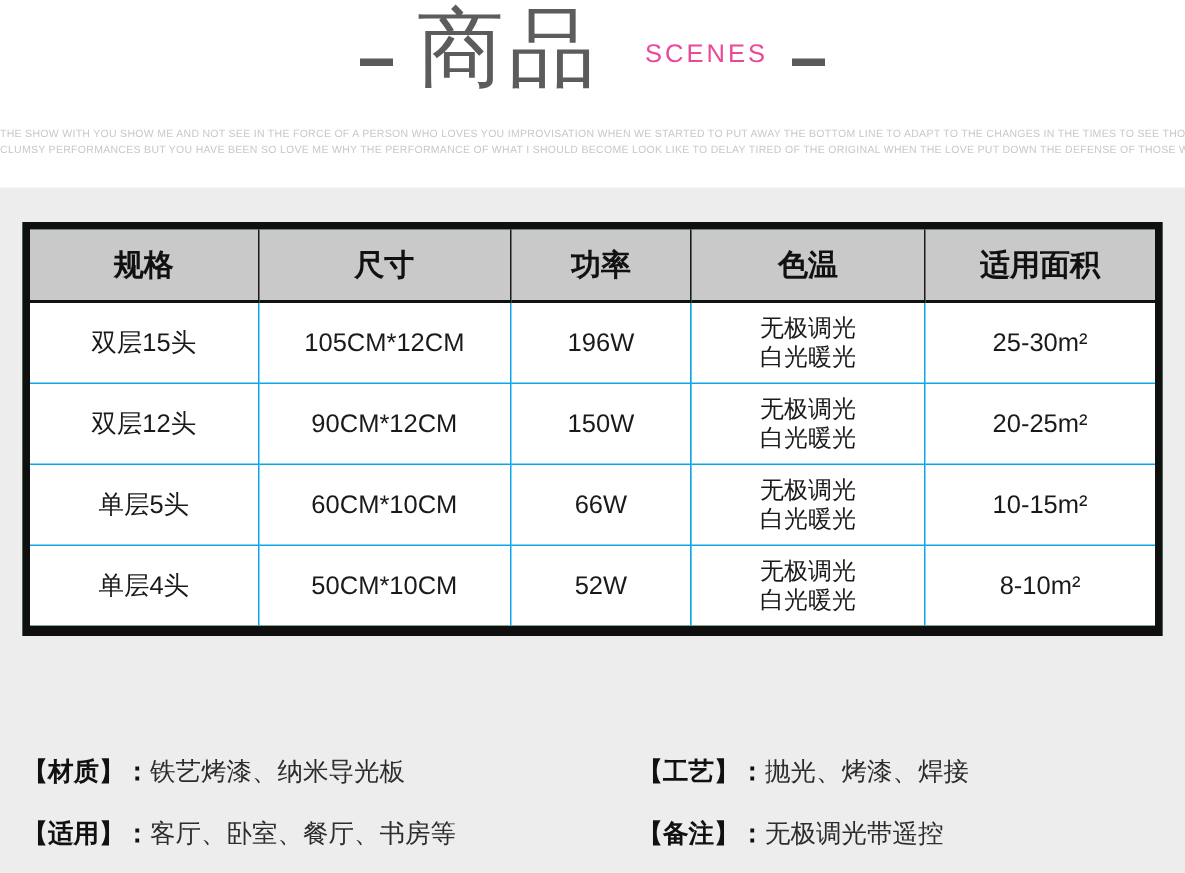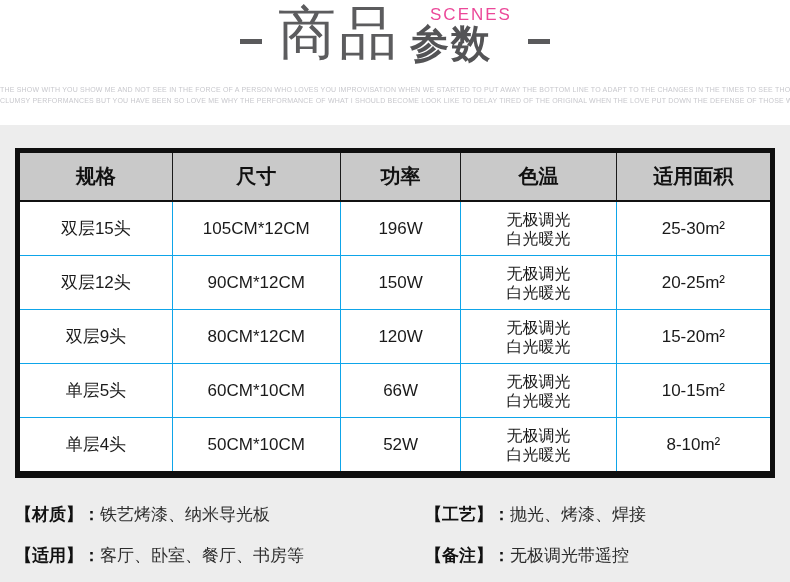--- a/index.html
+++ b/index.html
@@ -114,21 +114,20 @@
 </style>
 </head>
 <body>
 
 <div class="hero">
   <div class="title-row">
     <span class="dash"></span>
     <span class="t-main">商品</span>
     <span class="t-stack">
       <span class="t-en">SCENES</span>
-      <span class="t-sub">参数</span>
     </span>
     <span class="dash"></span>
   </div>
   <div class="tagline">
     <div>THE SHOW WITH YOU SHOW ME AND NOT SEE IN THE FORCE OF A PERSON WHO LOVES YOU IMPROVISATION WHEN WE STARTED TO PUT AWAY THE BOTTOM LINE TO ADAPT TO THE CHANGES IN THE TIMES TO SEE THOSE</div>
     <div>CLUMSY PERFORMANCES BUT YOU HAVE BEEN SO LOVE ME WHY THE PERFORMANCE OF WHAT I SHOULD BECOME LOOK LIKE TO DELAY TIRED OF THE ORIGINAL WHEN THE LOVE PUT DOWN THE DEFENSE OF THOSE WHO ARE THE TEST</div>
   </div>
 </div>
 
 <div class="table-wrap">
@@ -164,30 +163,20 @@
         <td>双层12头</td>
         <td>90CM*12CM</td>
         <td>150W</td>
         <td>
           <div class="ct-line">无极调光</div>
           <div class="ct-line">白光暖光</div>
         </td>
         <td>20-25m²</td>
       </tr>
       <tr>
-        <td>双层9头</td>
-        <td>80CM*12CM</td>
-        <td>120W</td>
-        <td>
-          <div class="ct-line">无极调光</div>
-          <div class="ct-line">白光暖光</div>
-        </td>
-        <td>15-20m²</td>
-      </tr>
-      <tr>
         <td>单层5头</td>
         <td>60CM*10CM</td>
         <td>66W</td>
         <td>
           <div class="ct-line">无极调光</div>
           <div class="ct-line">白光暖光</div>
         </td>
         <td>10-15m²</td>
       </tr>
       <tr>

